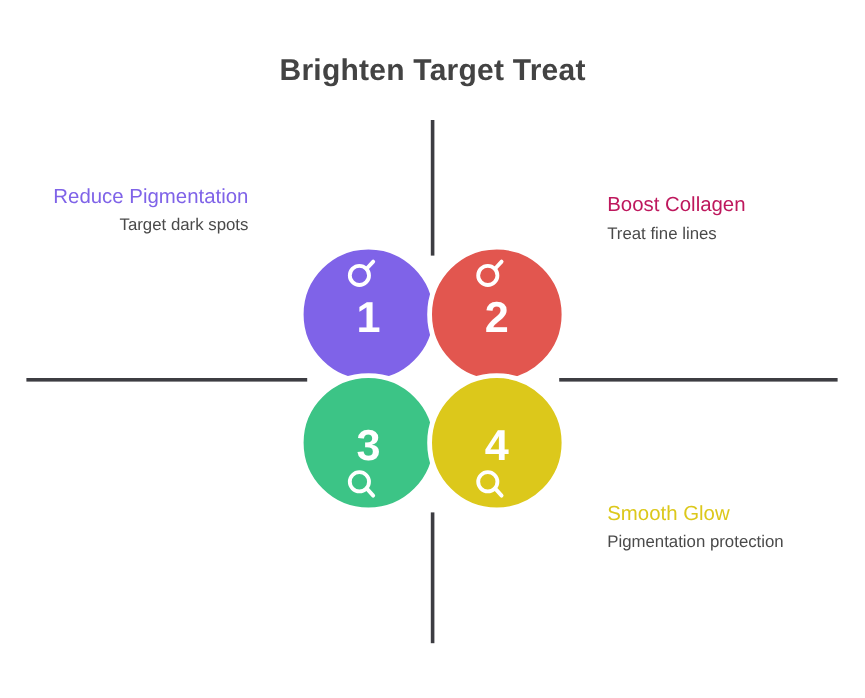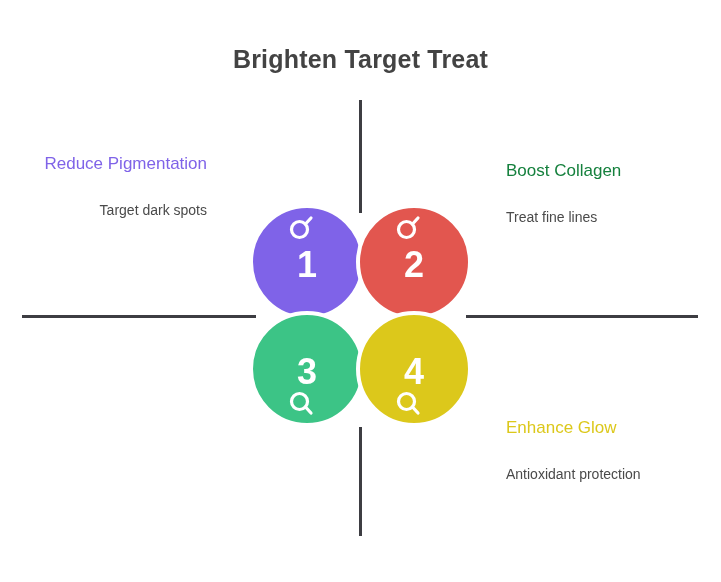--- a/index.html
+++ b/index.html
@@ -91,21 +91,21 @@
   
   .quad {
     position: absolute;
   }
   .quad-heading {
     font-size: 17px;
     font-weight: normal;
     line-height: 22px;
   }
   .quad-sub {
-    margin-top: 26px;
+    margin-top: 3px;
     font-size: 14px;
     font-weight: normal;
     color: #4a4a4a;
     line-height: 18px;
   }
 
   .quad-tl {
     left: 15px;
     top: 153px;
     width: 192px;
@@ -182,23 +182,23 @@
       </g>
     </svg>
   </div>
 
   <div class="quad quad-tl">
     <div class="quad-heading" style="color:#7f63e8">Reduce Pigmentation</div>
     <div class="quad-sub">Target dark spots</div>
   </div>
 
   <div class="quad quad-tr">
-    <div class="quad-heading" style="color:#15803d">Boost Collagen</div>
+    <div class="quad-heading" style="color:#be185d">Boost Collagen</div>
     <div class="quad-sub">Treat fine lines</div>
   </div>
 
 
   <div class="quad quad-br">
-    <div class="quad-heading" style="color:#dcc81b">Enhance Glow</div>
-    <div class="quad-sub">Antioxidant protection</div>
+    <div class="quad-heading" style="color:#dcc81b">Smooth Glow</div>
+    <div class="quad-sub">Pigmentation protection</div>
   </div>
 
 </div>
 
 </body></html>

